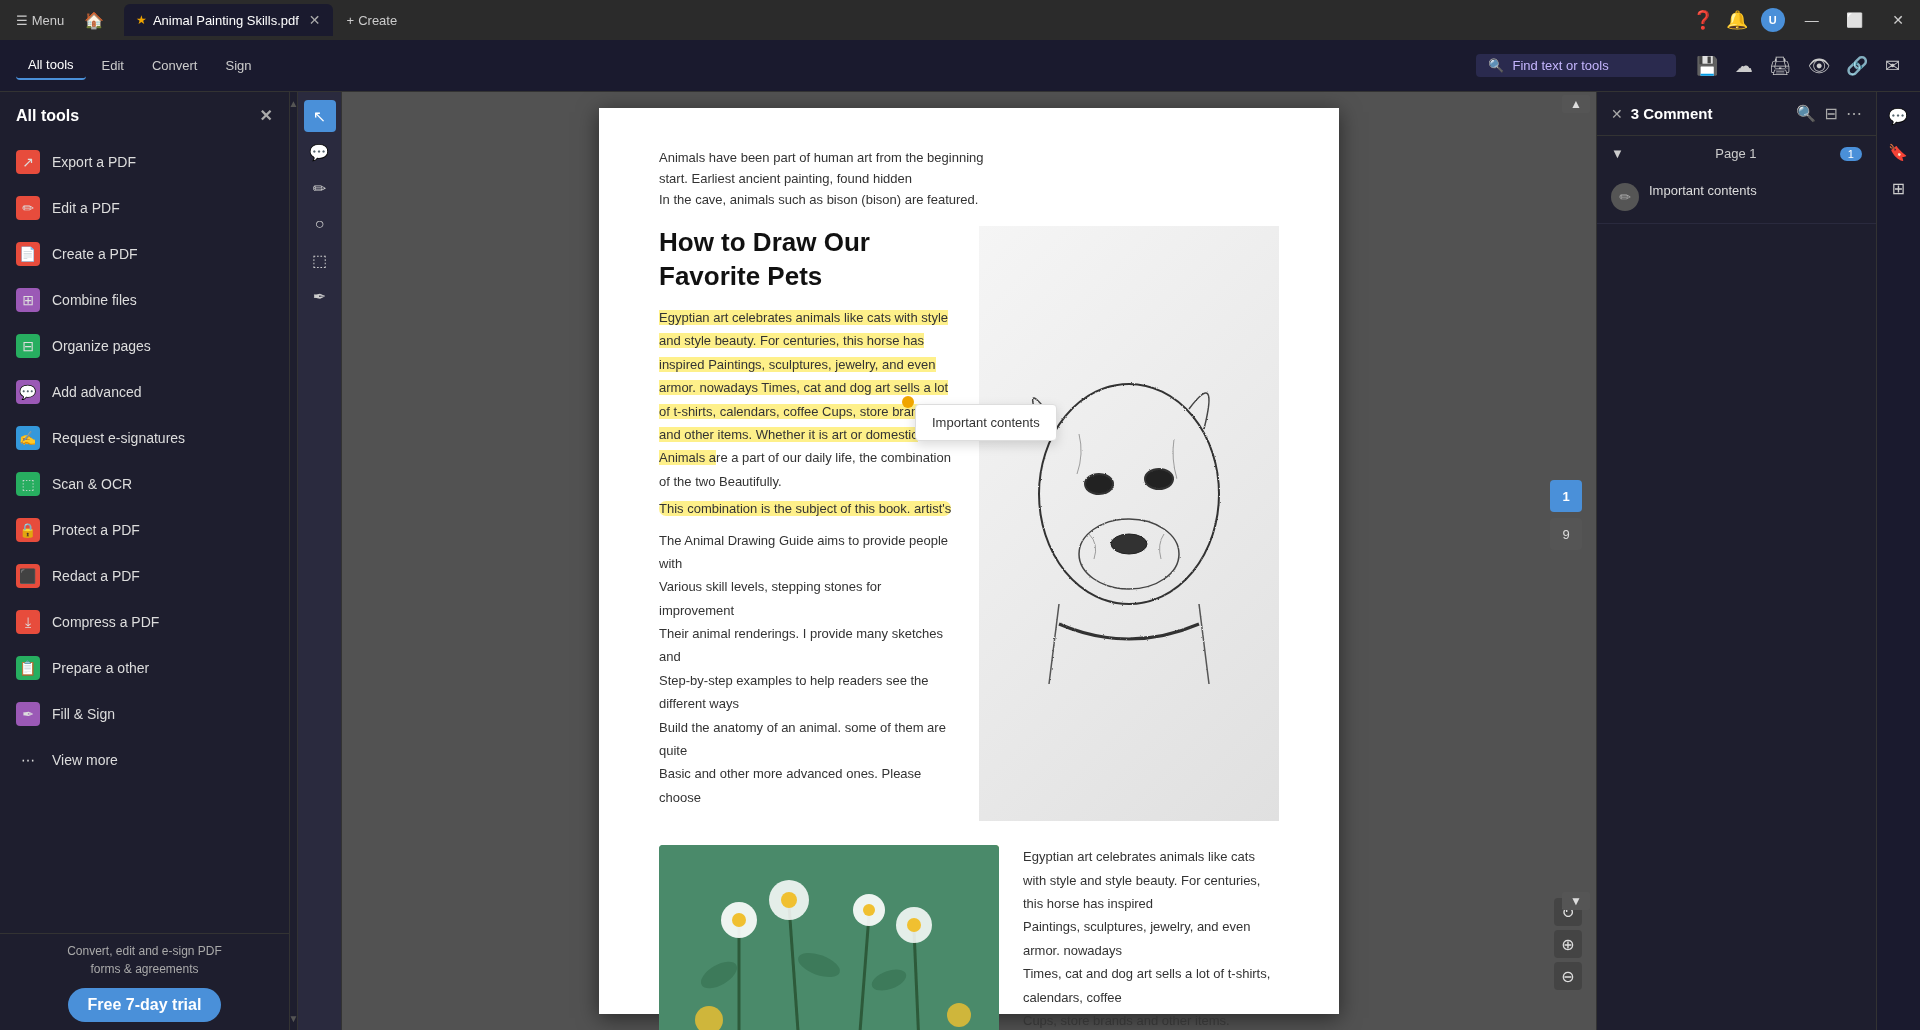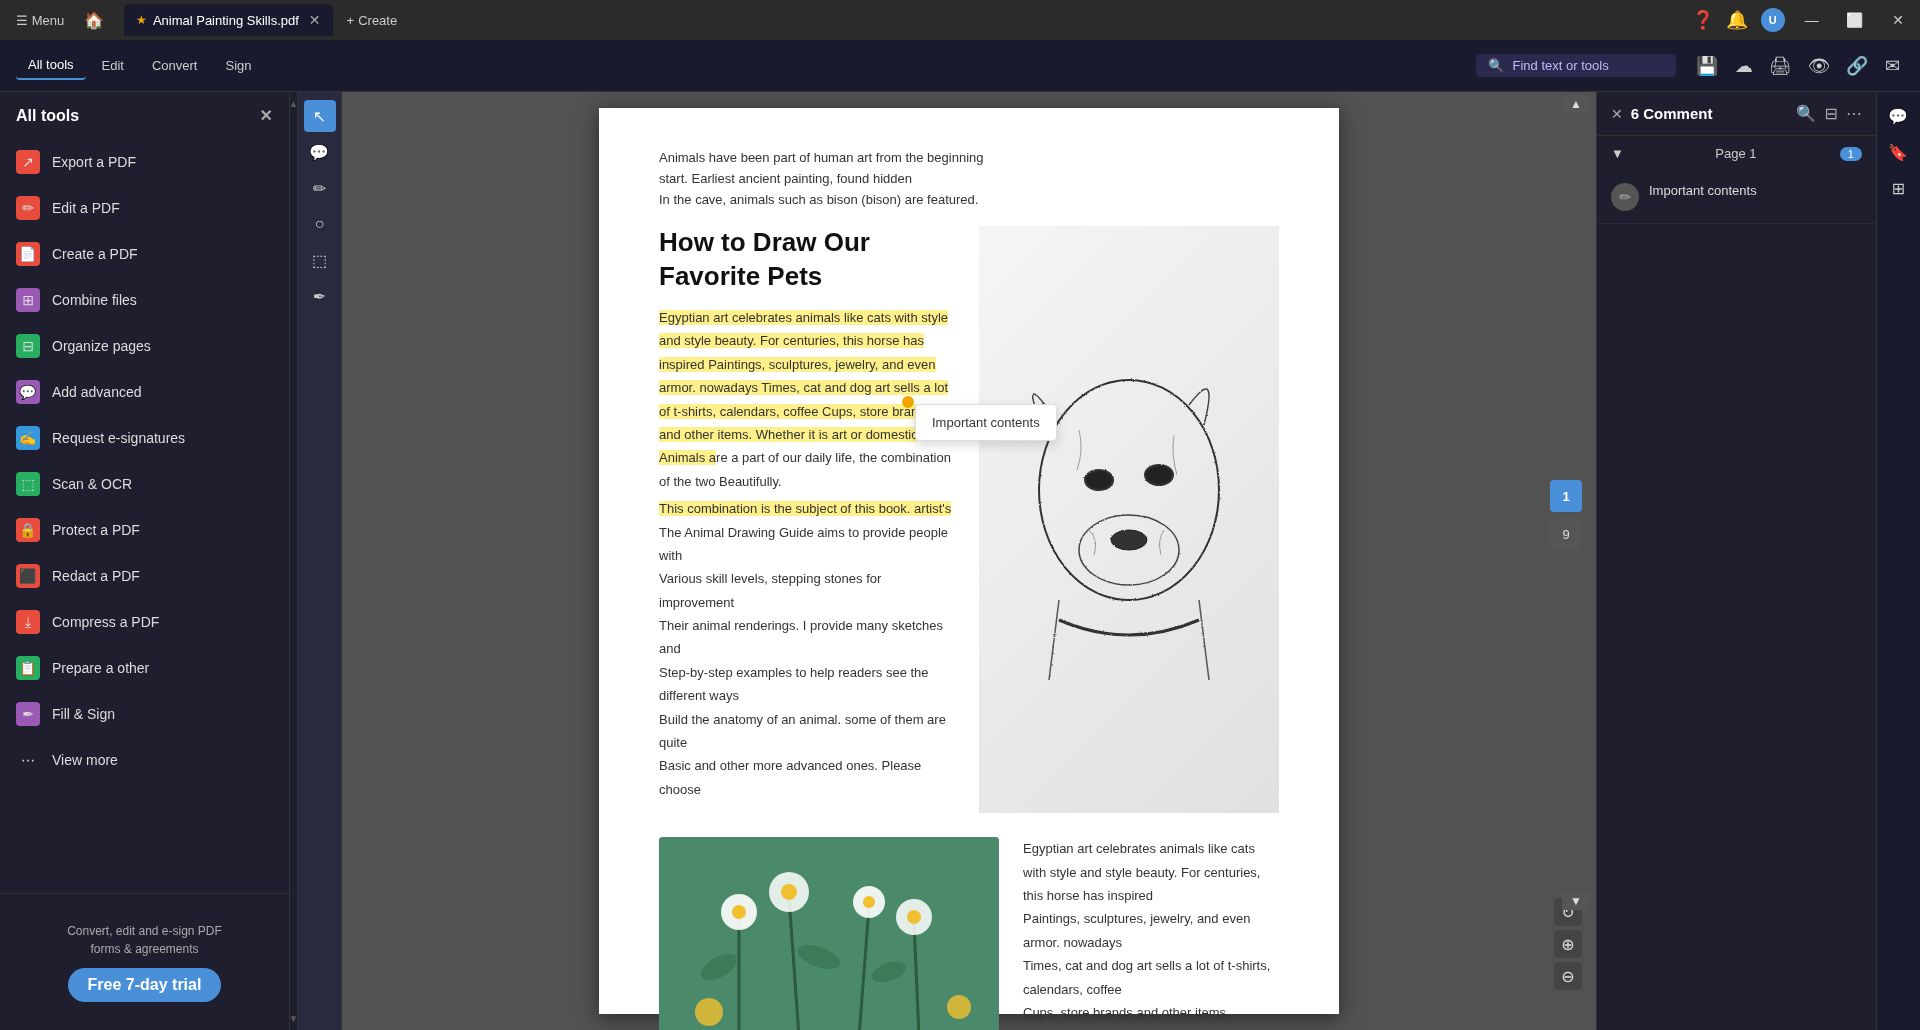--- a/index.html
+++ b/index.html
@@ -88,21 +88,21 @@
       display: flex; align-items: center; gap: 12px;
       padding: 11px 16px;
       color: #ddd; font-size: 14px; cursor: pointer;
     }
     .tool-icon {
       width: 24px; height: 24px; border-radius: 4px;
       display: flex; align-items: center; justify-content: center;
       font-size: 14px; flex-shrink: 0;
     }
     .panel-footer {
-      padding: 28px;
+      padding: 8px;
       border-top: 1px solid #333;
       text-align: center;
     }
     .panel-footer p { color: #aaa; font-size: 12px; line-height: 1.5; margin-bottom: 10px; }
     .btn-trial {
       background: #4a90d9; color: white; border: none; border-radius: 20px;
       padding: 8px 20px; font-size: 16px; cursor: pointer; font-weight: 600;
     }
 
     
@@ -437,23 +437,23 @@
       </div>
 
       <div style="display:flex; gap:24px; margin-bottom: 16px;">
         <div style="flex:1;">
           <div class="pdf-title">How to Draw Our<br>Favorite Pets</div>
 
           <div style="font-size:13px; line-height:1.8; color:#333;">
             <span style="background:#fef08a;">Egyptian art celebrates animals like cats with style and style beauty. For centuries, this horse has inspired Paintings, sculptures, jewelry, and even armor. nowadays Times, cat and dog art sells a lot of t-shirts, calendars, coffee Cups, store brands and other items. Whether it is art or domestic Animals a</span><span style="font-size:13px; color:#333;">re a part of our daily life, the combination of the two Beautifully.</span>
           </div>
           <div style="font-size:13px; color:#333; line-height:1.8; margin-top:4px;">
-            <span style="background:#fef08a;">This combination is the subject of this book. artist's</span>
+            <span style="background:#fef08a;border-radius:7px;">This combination is the subject of this book. artist's</span>
           </div>
-          <div class="pdf-body" style="">
+          <div class="pdf-body" style="margin-top:8px;">
             The Animal Drawing Guide aims to provide people with<br>
             Various skill levels, stepping stones for improvement<br>
             Their animal renderings. I provide many sketches and<br>
             Step-by-step examples to help readers see the different ways<br>
             Build the anatomy of an animal. some of them are quite<br>
             Basic and other more advanced ones. Please choose
           </div>
         </div>
 
         <div class="img-col" style="flex:0 0 300px;">
@@ -557,21 +557,21 @@
       <div style="background:#555; color:#ddd; padding:2px 8px; border-radius:2px; cursor:pointer; font-size:12px;">▲</div>
     </div>
     <div style="position:fixed; right:330px; bottom:120px; z-index:5;">
       <div style="background:#555; color:#ddd; padding:2px 8px; border-radius:2px; cursor:pointer; font-size:12px;">▼</div>
     </div>
   </div>
 
   <div class="right-sidebar">
     <div class="right-panel-header">
       <span class="right-panel-close">✕</span>
-      <span class="right-panel-title">6 Comment</span>
+      <span class="right-panel-title">3 Comment</span>
       <div class="right-panel-icons">
         <span>🔍</span>
         <span>⊟</span>
         <span>⋯</span>
       </div>
     </div>
     <div class="comment-section-header">
       <span>▼</span>
       <span style="margin-left:8px;">Page 1</span>
       <span class="count">1</span>

